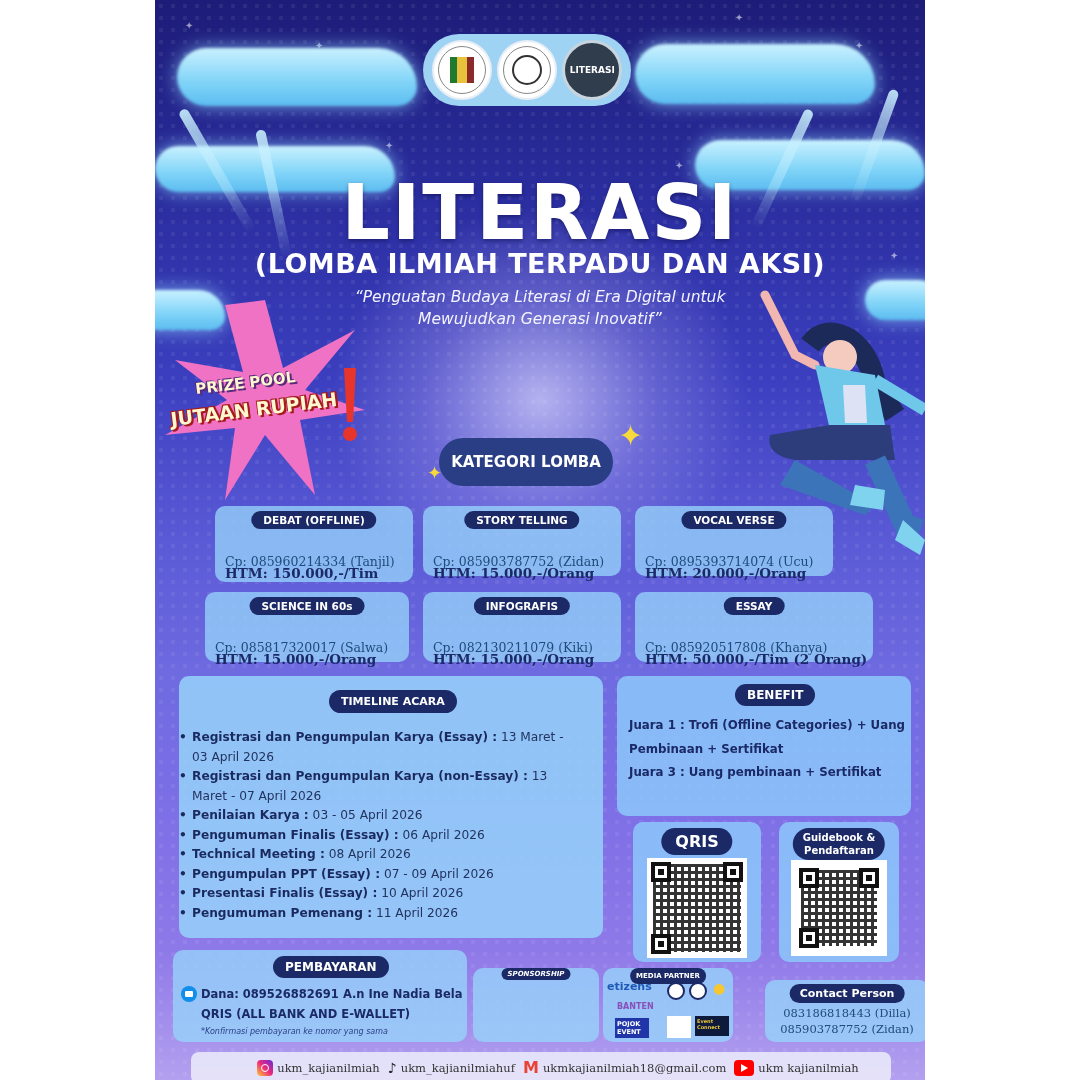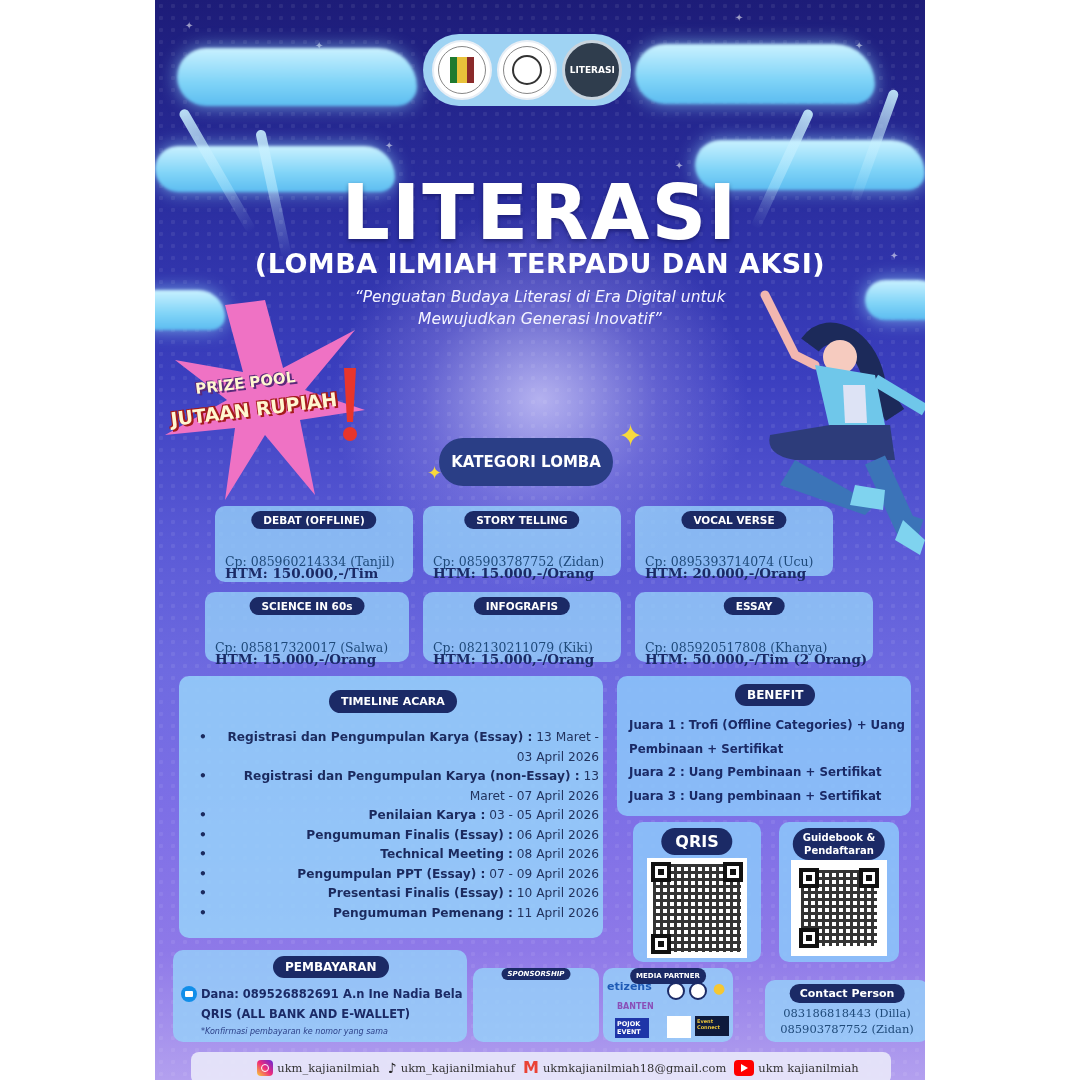--- a/index.html
+++ b/index.html
@@ -69,21 +69,21 @@
     font-size: 10.5px; padding: 3px 12px; white-space: nowrap; background: #1b2a66; }
   .card .htm { position: absolute; left: 10px; top: 30px; font-family: "DejaVu Serif", serif; font-weight: bold;
     font-size: 13.5px; color: #1a2a66; white-space: nowrap; margin-top: 29px; }
   .card .cp { position: absolute; left: 10px; top: 48px; font-family: "DejaVu Serif", serif;
     font-size: 12.5px; color: #1f4a7a; white-space: nowrap; }
 
   
   .timeline { position: absolute; left: 24px; top: 676px; width: 424px; height: 262px;
     background: rgba(150,210,250,0.85); border-radius: 10px; }
   .timeline .pill { position: absolute; left: 150px; top: 14px; font-size: 11px; padding: 5px 12px; background: #1b2a66; }
-  .tl-list { position: absolute; left: 20px; top: 52px; width: 400px; list-style: none; text-align: right; }
+  .tl-list { position: absolute; left: 0; top: 52px; width: 400px; list-style: none; }
   .tl-list li { font-size: 12.2px; color: #1b2a5e; line-height: 19.5px; padding-left: 13px; position: relative; }
   .tl-list li::before { content: "•"; position: absolute; left: 0; top: 0; font-weight: bold; }
   .tl-list b { font-weight: bold; }
   .tl-list span.d { font-weight: normal; color: #22335e; }
 
   
   .benefit { position: absolute; left: 462px; top: 676px; width: 294px; height: 140px;
     background: rgba(140,200,250,0.85); border-radius: 10px; }
   .benefit .pill { position: absolute; left: 118px; top: 8px; font-size: 12px; padding: 4px 12px; background: #1b2a66; }
   .benefit .b-list { position: absolute; left: 12px; top: 38px; width: 280px; }
@@ -256,21 +256,20 @@
       <li><b>Pengumpulan PPT (Essay) :</b><span class="d"> 07 - 09 April 2026</span></li>
       <li><b>Presentasi Finalis (Essay) :</b><span class="d"> 10 April 2026</span></li>
       <li><b>Pengumuman Pemenang  :</b><span class="d"> 11 April 2026</span></li>
     </ul>
   </div>
 
   <div class="benefit">
     <span class="pill">BENEFIT</span>
     <div class="b-list">
       <div>Juara 1 : Trofi (Offline Categories) + Uang Pembinaan + Sertifikat</div>
-      <div>Juara 2 : Uang Pembinaan + Sertifikat</div>
       <div>Juara 3 : Uang pembinaan + Sertifikat</div>
     </div>
   </div>
 
   <div class="qrbox" style="left:478px;top:822px;width:128px;height:140px;">
     <span class="pill" style="top:6px;font-size:16px;padding:4px 14px;">QRIS</span>
     <div class="qr" style="left:14px;top:36px;width:100px;height:100px;">
       <div class="qr-grid"></div>
       <div class="finder" style="left:4px;top:4px"></div>
       <div class="finder" style="right:4px;top:4px"></div>

